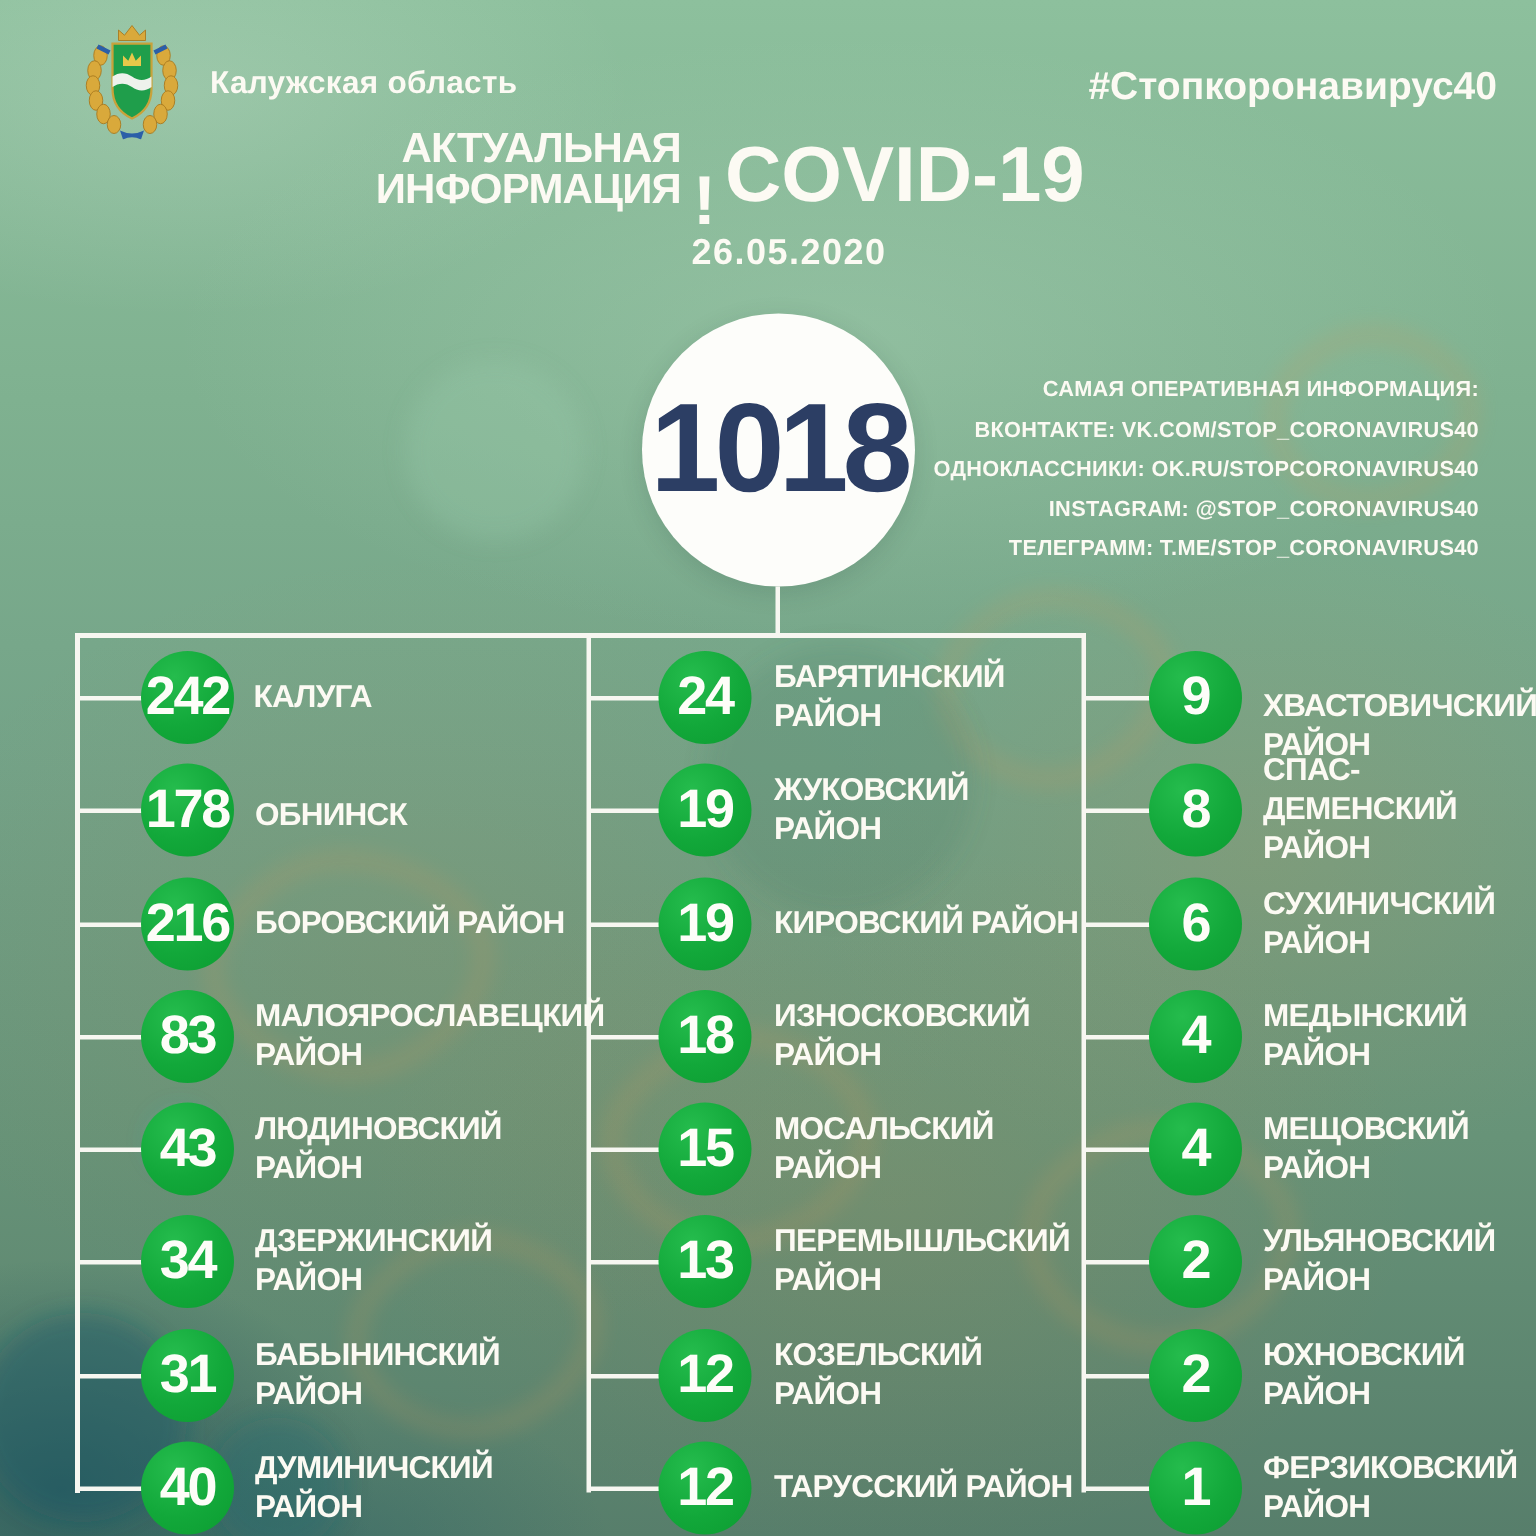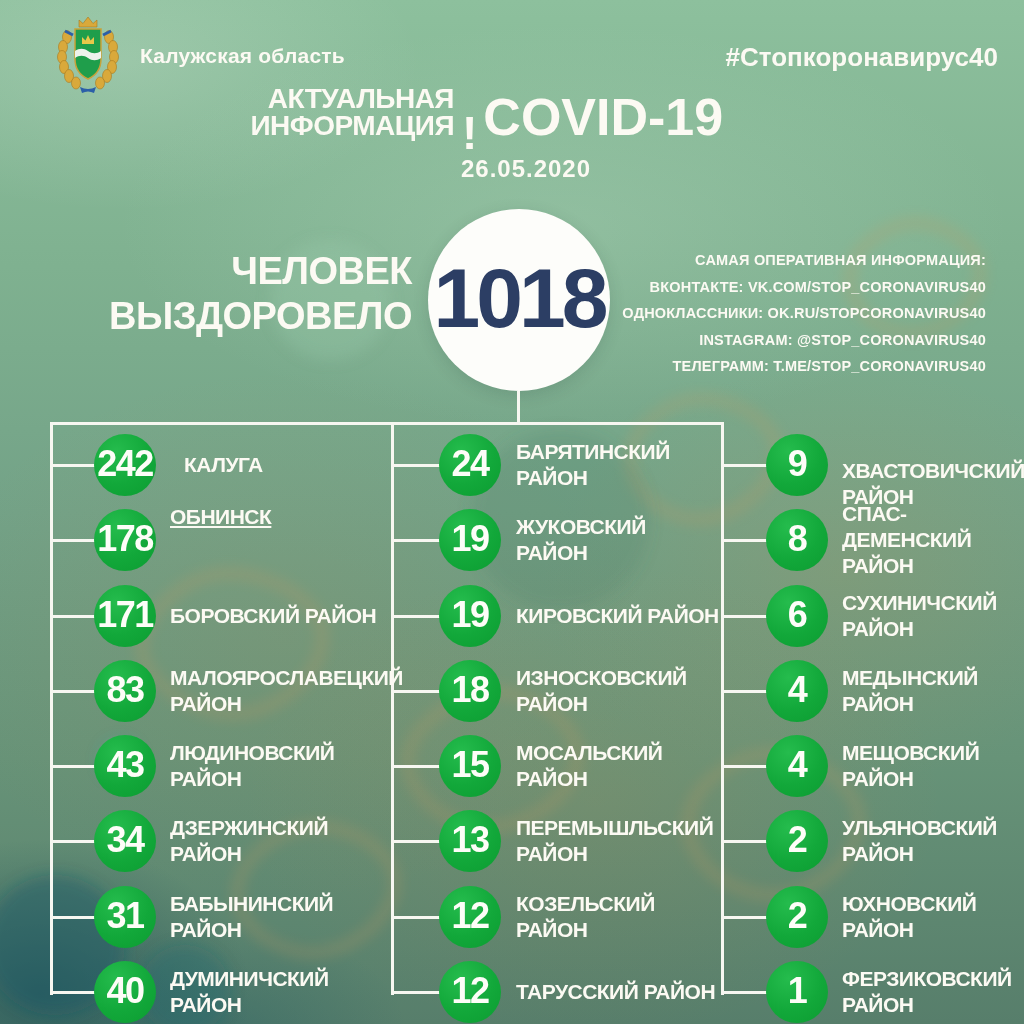--- a/index.html
+++ b/index.html
@@ -119,24 +119,20 @@
   <div class="title-block white-text">
     <div>АКТУАЛЬНАЯ</div>
     <div>ИНФОРМАЦИЯ</div>
   </div>
   <div class="covid-line white-text">
     <span class="covid-excl">!</span>
     <span class="covid-word">COVID-19</span>
   </div>
   <div class="date-line white-text">26.05.2020</div>
 
-  <div class="recovered-label white-text">
-    <div>ЧЕЛОВЕК</div>
-    <div>ВЫЗДОРОВЕЛО</div>
-  </div>
   <div class="total-circle">
     <span class="total-value">1018</span>
   </div>
 
   <div class="social white-text">
     <div>САМАЯ ОПЕРАТИВНАЯ ИНФОРМАЦИЯ:</div>
     <div>ВКОНТАКТЕ: VK.COM/STOP_CORONAVIRUS40</div>
     <div>ОДНОКЛАССНИКИ: OK.RU/STOPCORONAVIRUS40</div>
     <div>INSTAGRAM: @STOP_CORONAVIRUS40</div>
     <div>ТЕЛЕГРАММ: T.ME/STOP_CORONAVIRUS40</div>
@@ -146,29 +142,29 @@
   <div class="cline" style="left:50px; top:422px; width:674px; height:3px;"></div>
   <div class="cline" style="left:50px; top:422px; width:3px; height:573px;"></div>
   <div class="cline" style="left:391px; top:422px; width:3px; height:573px;"></div>
   <div class="cline" style="left:721px; top:422px; width:3px; height:573px;"></div>
 
   <div id="tree">
       <div class="cline" style="left: 50px; top: 464px; width: 52px; height: 3px;"></div>
       <div class="count-badge" style="left: 94px; top: 434px;">
         <span class="count-value">242</span>
       </div>
-      <div class="district-label" style="left: 184px; top: 465px; width: 228px;">КАЛУГА</div>
+      <div class="district-label" style="left: 169px; top: 465px; width: 228px;">КАЛУГА</div>
       <div class="cline" style="left: 50px; top: 539px; width: 52px; height: 3px;"></div>
       <div class="count-badge" style="left: 94px; top: 509px;">
         <span class="count-value">178</span>
       </div>
-      <div class="district-label" style="left: 170px; top: 517px; width: 228px; text-decoration: underline;">ОБНИНСК</div>
+      <div class="district-label" style="left: 170px; top: 544px; width: 228px;">ОБНИНСК</div>
       <div class="cline" style="left: 50px; top: 615px; width: 52px; height: 3px;"></div>
       <div class="count-badge" style="left: 94px; top: 585px;">
-        <span class="count-value">171</span>
+        <span class="count-value">216</span>
       </div>
       <div class="district-label" style="left: 170px; top: 616px; width: 228px;">БОРОВСКИЙ РАЙОН</div>
       <div class="cline" style="left: 50px; top: 690px; width: 52px; height: 3px;"></div>
       <div class="count-badge" style="left: 94px; top: 660px;">
         <span class="count-value">83</span>
       </div>
       <div class="district-label" style="left: 170px; top: 691px; width: 228px;">МАЛОЯРОСЛАВЕЦКИЙ
 РАЙОН</div>
       <div class="cline" style="left: 50px; top: 765px; width: 52px; height: 3px;"></div>
       <div class="count-badge" style="left: 94px; top: 735px;">

